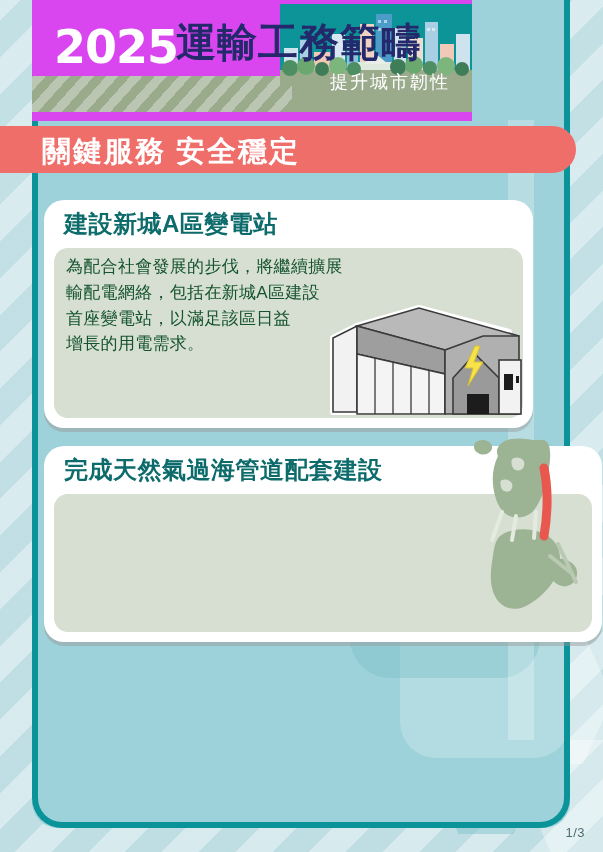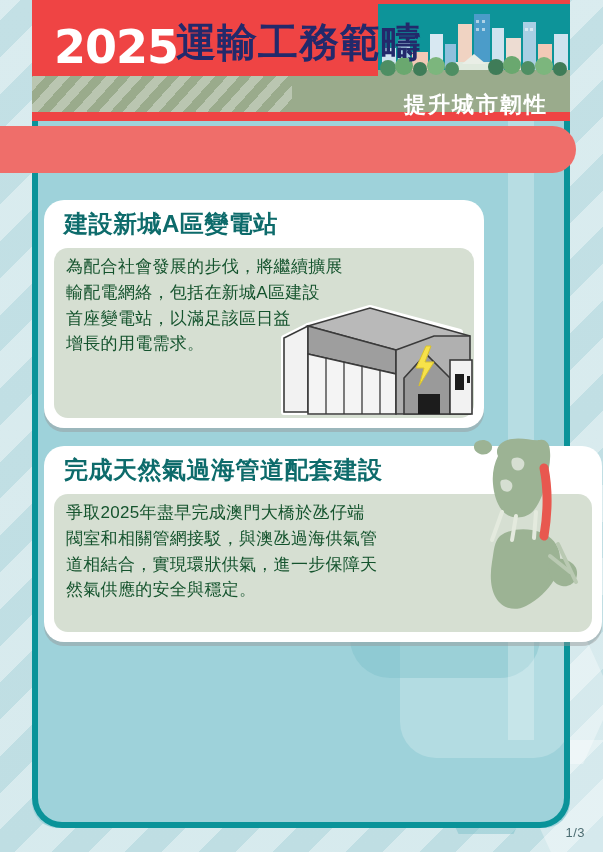--- a/index.html
+++ b/index.html
@@ -70,23 +70,23 @@
     border-radius: 0 0 30px 30px;
     box-sizing: border-box;
     pointer-events: none;
   }
 
   
   .header {
     position: absolute;
     left: 32px;
     top: 0;
-    width: 538px;
+    width: 440px;
     height: 121px;
-    background: #ef4444;
+    background: #d946ef;
     overflow: hidden;
   }
   
   .green-band {
     position: absolute;
     left: 0;
     top: 76px;
     width: 538px;
     height: 36px;
     background: #9aab8c;
@@ -124,23 +124,23 @@
     font-size: 40px;
     font-weight: bold;
     color: #23296b;
     letter-spacing: 1px;
     line-height: 1;
     white-space: nowrap;
   }
   .subtitle {
     position: absolute;
     right: 22px;
-    top: 92px;
-    font-size: 22px;
-    font-weight: bold;
+    top: 72px;
+    font-size: 18px;
+    font-weight: normal;
     color: #ffffff;
     letter-spacing: 2px;
     line-height: 1.2;
     white-space: nowrap;
   }
 
   
   .skyline {
     position: absolute;
     right: 0px;
@@ -172,21 +172,21 @@
     white-space: nowrap;
   }
 
   
   .card {
     position: absolute;
     background: #ffffff;
     border-radius: 20px;
     box-shadow: 0 4px 0 0 rgba(150,150,150,0.45);
   }
-  .card-1 { left: 44px; top: 200px; width: 440px; height: 228px; }
+  .card-1 { left: 44px; top: 200px; width: 489px; height: 228px; }
   .card-2 { left: 44px; top: 446px; width: 510px; height: 196px; padding-left: 48px; }
 
   .card-title {
     position: absolute;
     left: 20px;
     top: 10px;
     font-size: 24px;
     font-weight: bold;
     color: #0d6b6b;
     letter-spacing: 0.5px;
@@ -302,20 +302,21 @@
         </g>
       </svg>
     </div>
 
     <div class="year">2025</div>
     <div class="main-title">運輸工務範疇</div>
     <div class="subtitle">提升城市韌性</div>
   </div>
 
   <div class="red-banner"></div>
+  <div class="red-banner-text">關鍵服務 安全穩定</div>
 
   <div class="card card-1">
     <div class="card-body-bg"></div>
 
     <div class="card-illus illus-substation">
       <svg width="200" height="120" viewBox="0 0 200 120" xmlns="http://www.w3.org/2000/svg">
 
         <g stroke="#ffffff" stroke-width="6" fill="none" stroke-linejoin="round">
           <polygon points="10,36 34,24 34,110 10,110"></polygon>
           <polygon points="34,24 96,6 186,30 186,110 34,110"></polygon>
@@ -386,21 +387,17 @@
         <g stroke="#b9c9b2" stroke-width="4" fill="none" stroke-linecap="round">
           <line x1="100" y1="112" x2="118" y2="150"></line>
           <line x1="92" y1="124" x2="112" y2="140"></line>
         </g>
 
         <path d="M86,36 C90,56 90,80 86,104" stroke="#e8584f" stroke-width="9" fill="none" stroke-linecap="round"></path>
       </svg>
     </div>
 
     <div class="card-title">完成天然氣過海管道配套建設</div>
-    <div class="card-text">爭取2025年盡早完成澳門大橋於氹仔端
-閥室和相關管網接駁，與澳氹過海供氣管
-道相結合，實現環狀供氣，進一步保障天
-然氣供應的安全與穩定。</div>
   </div>
 
   <div class="page-num">1/3</div>
 
 </div>
 
 </body></html>

